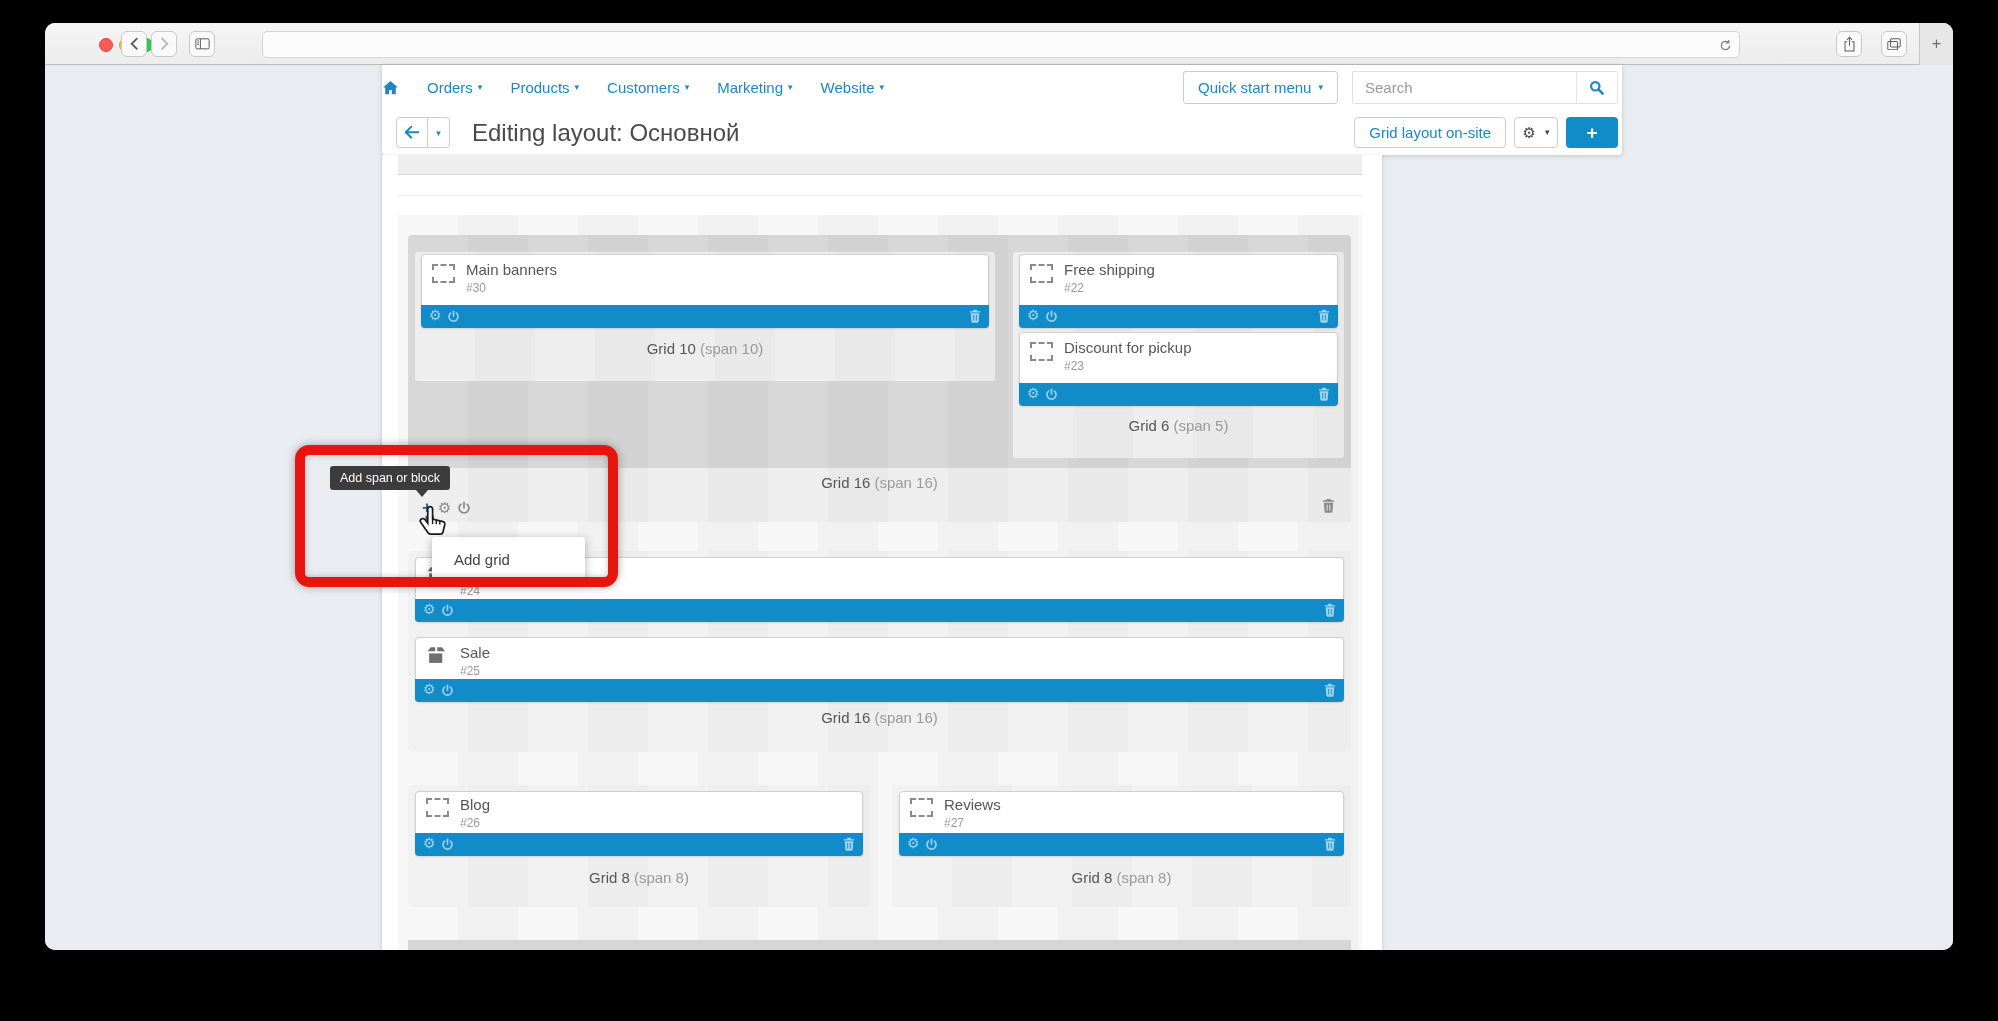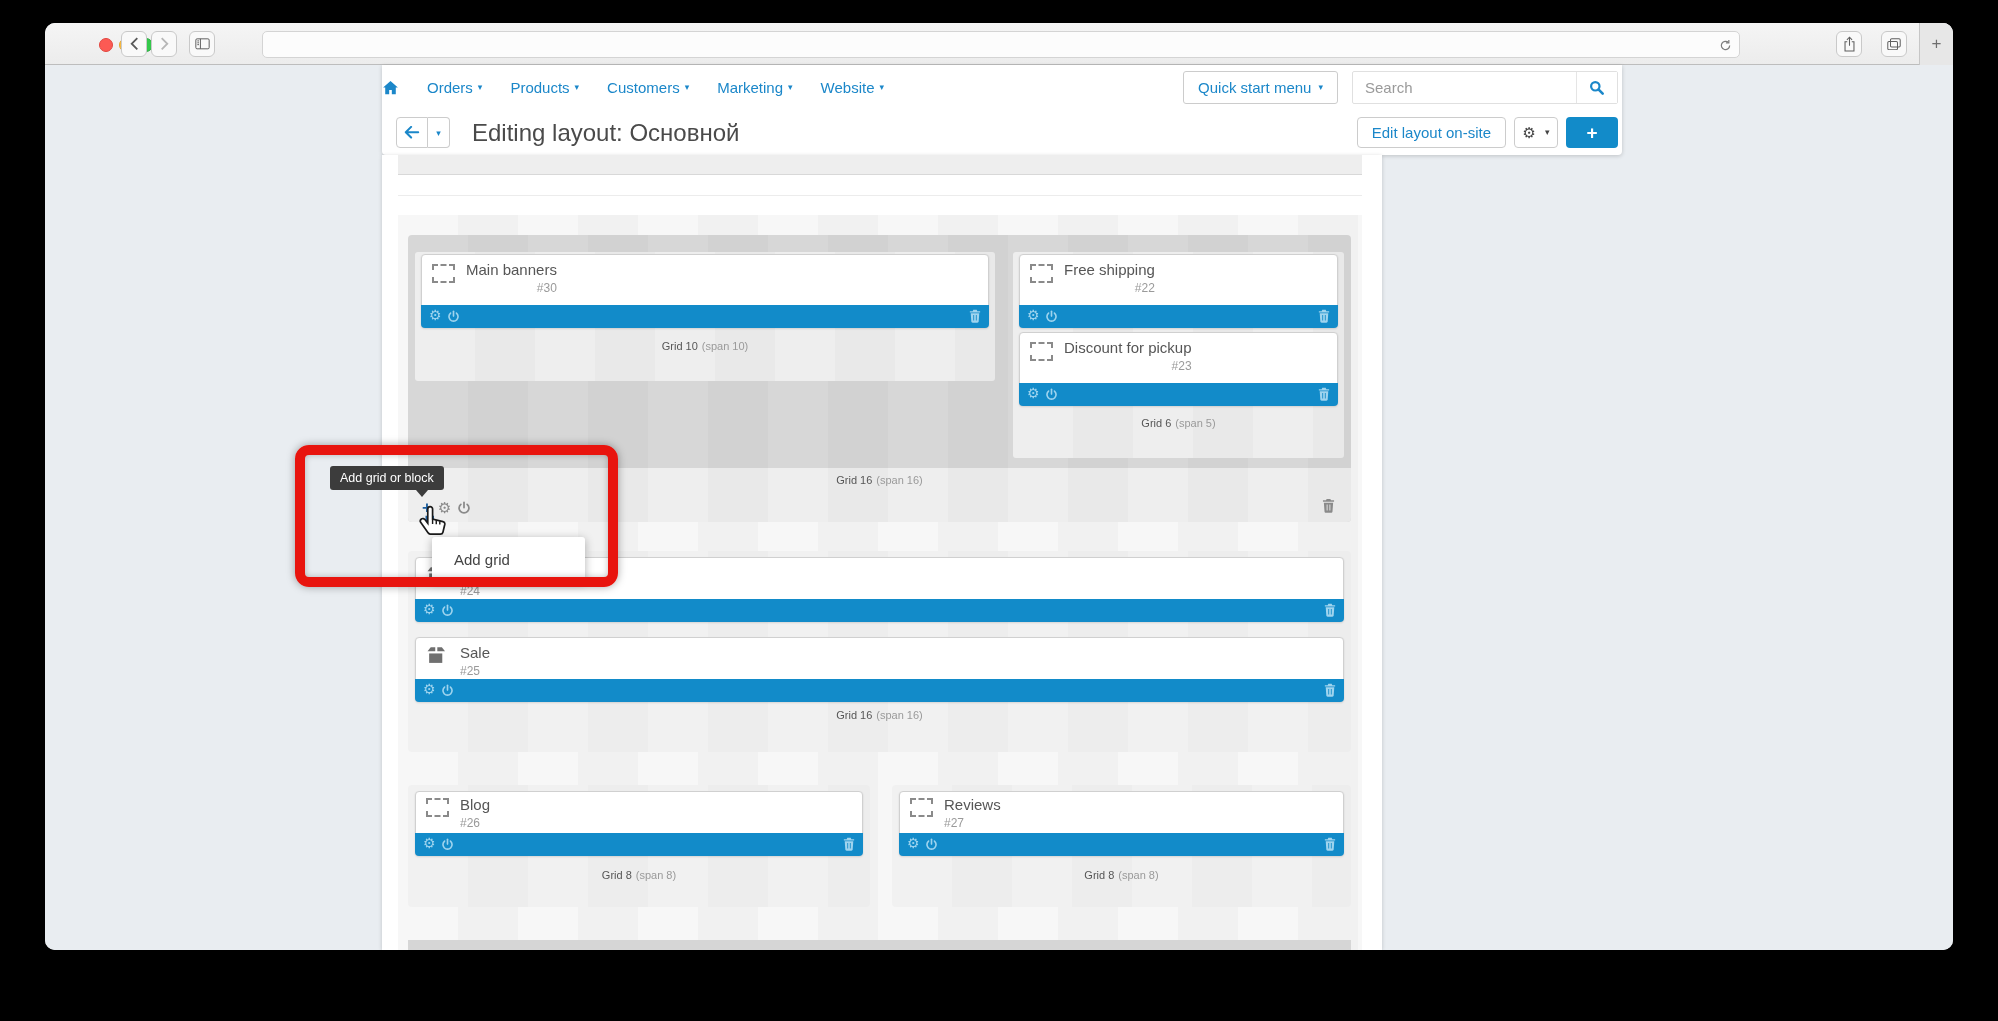--- a/index.html
+++ b/index.html
@@ -57,26 +57,26 @@
   .content-card{position:absolute;left:337px;top:90px;width:1000px;height:795px;background:#fff;
     box-shadow:0 1px 4px rgba(0,0,0,.18);overflow:hidden;}
   .partial-bar{position:absolute;left:16px;top:0;width:964px;height:20px;background:#eeeeee;border-bottom:1px solid #d8d8d8;}
   .faint-line{position:absolute;left:16px;top:40px;width:964px;height:1px;background:#ececec;}
   .canvas{position:absolute;left:16px;top:60px;width:964px;height:735px;
     background-image:repeating-linear-gradient(90deg,#f7f7f7 0 60px,#f1f1f1 60px 120px);}
   .stripe-dark{background-image:repeating-linear-gradient(90deg,#d7d7d7 0 60px,#d2d2d2 60px 120px);}
   .stripe-mid{background-image:repeating-linear-gradient(90deg,#eeeeee 0 60px,#e9e9e9 60px 120px);}
   .stripe-lite{background-image:repeating-linear-gradient(90deg,#f1f1f1 0 60px,#ededed 60px 120px);}
   .gridbox{position:absolute;border-radius:4px;}
-  .glabel{position:absolute;width:100%;text-align:center;font-size:11px;}
+  .glabel{position:absolute;width:100%;text-align:center;font-size:15px;}
   .gname{color:#565656;} .gspan{color:#9a9a9a;margin-left:4px;}
   
   .bcard{position:absolute;background:#fff;border:1px solid #d0d0d0;border-radius:4px;box-shadow:0 1px 2px rgba(0,0,0,.12);}
   .bhead{position:relative;width:100%;}
-  .bhead.tall{height:52px;text-align:right;} .bhead.short{height:41px;}
+  .bhead.tall{height:52px;} .bhead.short{height:41px;}
   .bicon-dash{position:absolute;left:10px;top:9px;width:23px;height:19px;border:2px dashed #8a8a8a;}
   .bicon-box{position:absolute;left:10px;top:7px;}
   .btxt{position:absolute;left:44px;top:5px;}
   .btitle{font-size:15px;color:#565656;line-height:1.3;}
   .bid{font-size:12px;color:#9a9a9a;line-height:1.4;}
   .bbar{position:absolute;left:-1px;bottom:-1px;width:calc(100% + 2px);height:23px;background:#128bc9;
     border-radius:0 0 4px 4px;color:#9fd4ee;}
   .bbar .gear{position:absolute;left:8px;top:3px;font-size:14px;line-height:1;}
   .bbar .pwr{position:absolute;left:26px;top:4px;}
   .bbar .trash{position:absolute;right:8px;top:4px;}
@@ -205,21 +205,21 @@
             <svg width="16" viewBox="0 0 18 14">
                 <path d="M8 1 2 7l6 6M2.5 7H16" fill="none" stroke="#1b87c9" stroke-width="2.3" stroke-linecap="round" stroke-linejoin="round"></path>
               </svg>
           </div>
           <div class="back-caret-btn">
               <span>▾</span>
             </div>
         </div>
         <h1 class="page-title" style="margin:0 0 0 22px;">Editing layout: Основной</h1>
         <div class="hdr-right">
-          <div class="btn-outline">Edit layout on-site</div>
+          <div class="btn-outline">Grid layout on-site</div>
           <div class="btn-gear">
             <span>⚙</span>
               <span class="caret dark">▾</span>
           </div>
           <button class="btn-plus">
               <span>+</span>
             </button>
         </div>
       </div>
     </div>
@@ -425,21 +425,21 @@
             <span class="gname">Grid 8</span><span class="gspan">(span 8)</span>
           </div>
         </div>
 
         <div class="bottom-bar"></div>
       </div>
     </div>
   </div>
 
   <div class="tooltip">
-    <span>Add grid or block</span>
+    <span>Add span or block</span>
   </div>
 
   <div class="popup">
     <span class="popup-item">Add grid</span>
   </div>
 
   <div class="cursor">
     <svg width="34" viewBox="0 0 24 28">
       <rect x="6" y="9" width="6" height="7" fill="#1e5f9e"></rect>
       <path d="M9.3 2.6c-1 0-1.7.8-1.7 1.7v10l-2-2.6c-.6-.8-1.7-1-2.5-.4-.8.6-1 1.7-.4 2.5l5.2 7.3c.4.5 1 .9 1.6.9h7c.9 0 1.6-.6 1.8-1.4l1.3-5.4c.2-1-.4-1.9-1.3-2.1L11 11.4V4.3c0-1-.8-1.7-1.7-1.7z" fill="#fff" stroke="#1a1a1a" stroke-width="1.2"></path>

